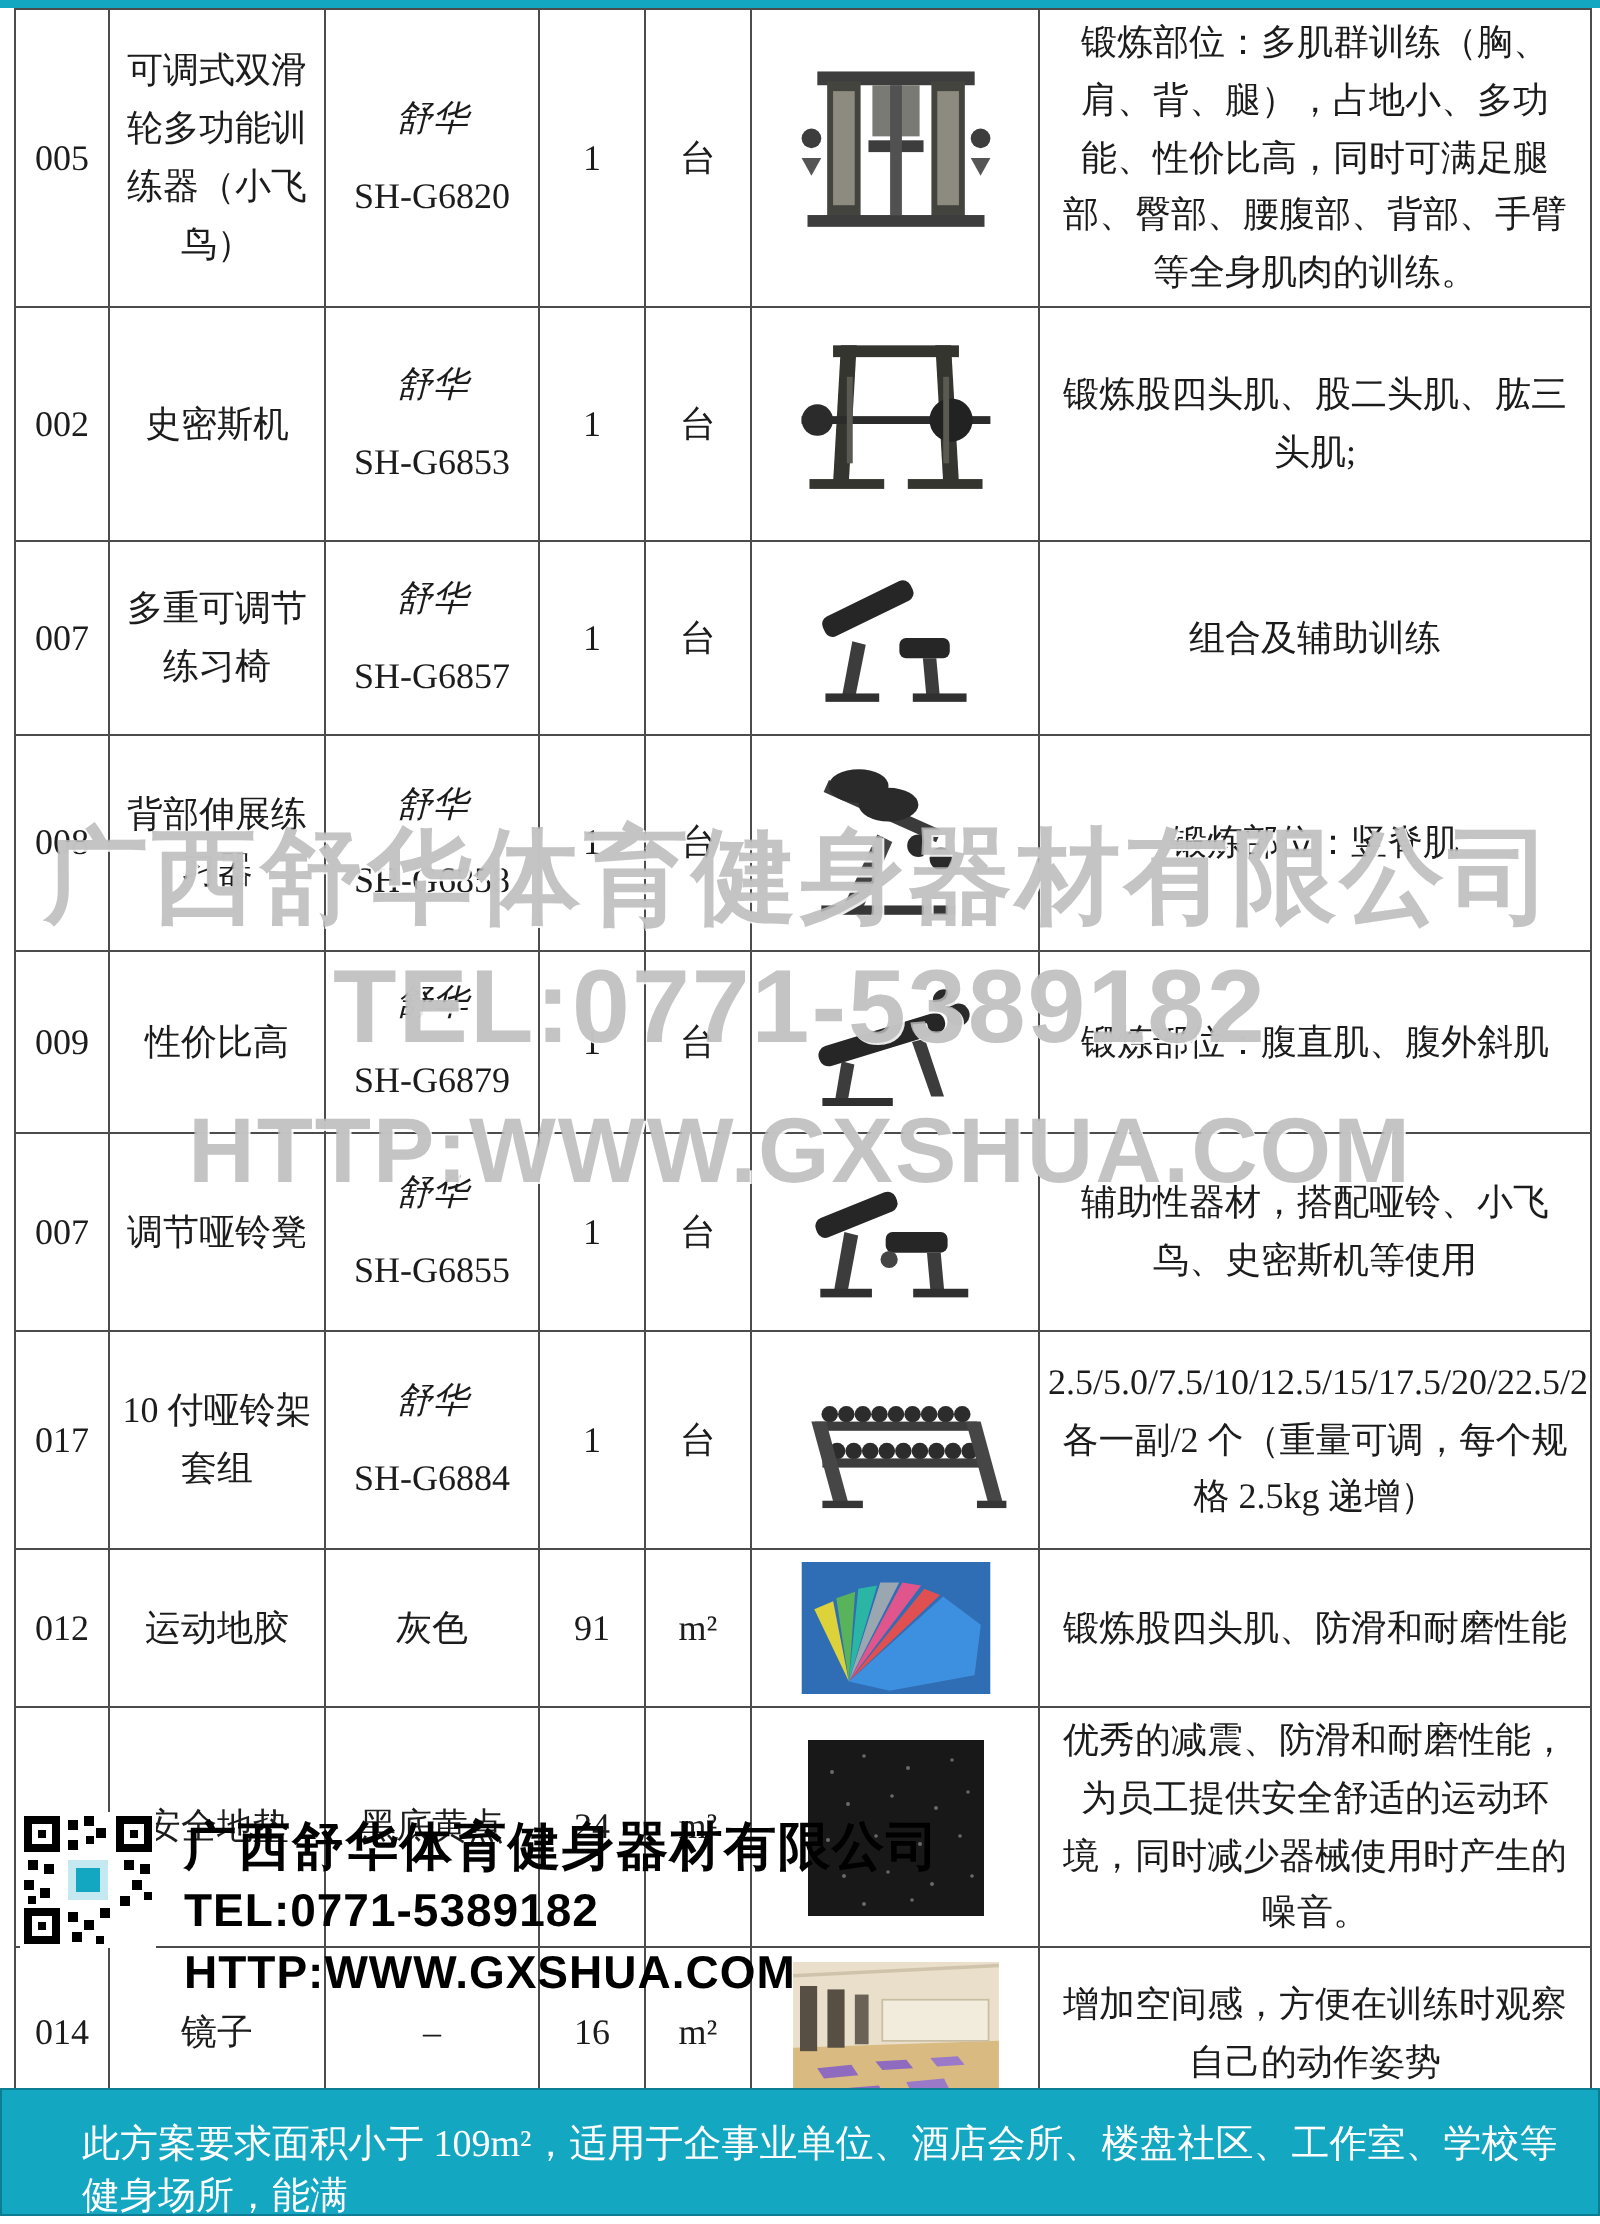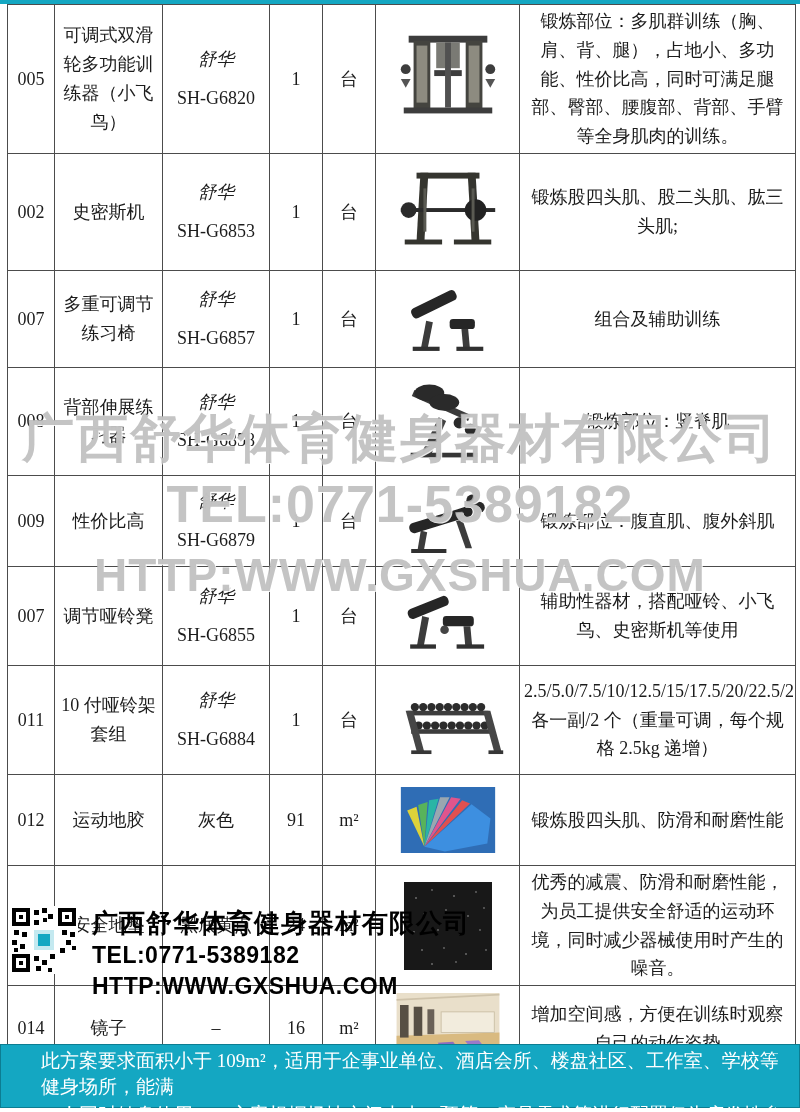--- a/index.html
+++ b/index.html
@@ -25,21 +25,21 @@
   
   .stamp{position:absolute;left:10px;top:906px;display:flex;align-items:flex-start;
          font-family:"Liberation Sans","DejaVu Sans",sans-serif;font-weight:bold;color:#000;}
   .stamp-text{margin-left:14px;}
   .stamp-company{font-size:26px;line-height:34px;letter-spacing:1px;}
   .stamp-tel,.stamp-url{font-size:23px;line-height:31px;letter-spacing:0.5px;}
   
   .banner{position:absolute;left:0;top:1044px;width:798px;height:62px;background:#14a7c2;
           border:1px solid #0c7d92;color:#fff;font-size:19px;
           font-family:"Liberation Serif","DejaVu Serif",serif;}
-  .banner .l1{padding:3px 8px 0 40px;line-height:26px;}
+  .banner .l1{padding:15px 8px 0 40px;line-height:26px;}
   .banner .l2{padding:2px 8px 0 10px;line-height:26px;}
   svg{display:block;}
 </style>
 </head>
 <body>
 
 <div class="page">
   <div class="top-line"></div>
 
   <table class="equip">
@@ -205,21 +205,21 @@
           <rect x="16" y="83" width="30" height="5" fill="#303030"></rect>
           <rect x="70" y="83" width="32" height="5" fill="#303030"></rect>
           <circle cx="56" cy="66" r="5" fill="#444"></circle>
         </svg>
       </div>
           </td>
       <td class="c-desc">辅助性器材，搭配哑铃、小飞鸟、史密斯机等使用</td>
     </tr>
 
     <tr style="height:109px">
-      <td>011</td>
+      <td>017</td>
       <td>10 付哑铃架套组</td>
       <td>
         <span class="brand-top">舒华</span>
         <span class="brand-model">SH-G6884</span>
       </td>
       <td>1</td>
       <td>台</td>
       <td class="c-img">
             <div class="imgwrap">
         <svg width="116" height="92" viewBox="0 0 120 100" preserveAspectRatio="xMidYMid meet">
@@ -248,21 +248,21 @@
           <polygon points="14,40 22,40 34,84 26,84" fill="#464646"></polygon>
           <polygon points="98,40 106,40 118,84 110,84" fill="#464646"></polygon>
           <rect x="20" y="83" width="22" height="4" fill="#363636"></rect>
           <rect x="104" y="83" width="16" height="4" fill="#363636"></rect>
         </svg>
       </div>
           </td>
       <td class="c-desc">2.5/5.0/7.5/10/12.5/15/17.5/20/22.5/25kg 各一副/2 个（重量可调，每个规格 2.5kg 递增）</td>
     </tr>
 
-    <tr style="height:91px">
+    <tr style="height:79px">
       <td>012</td>
       <td>运动地胶</td>
       <td>
         <span>灰色</span>
       </td>
       <td>91</td>
       <td>m²</td>
       <td class="c-img">
             <div class="imgwrap">
         <svg width="96" height="66" viewBox="0 0 120 84">

